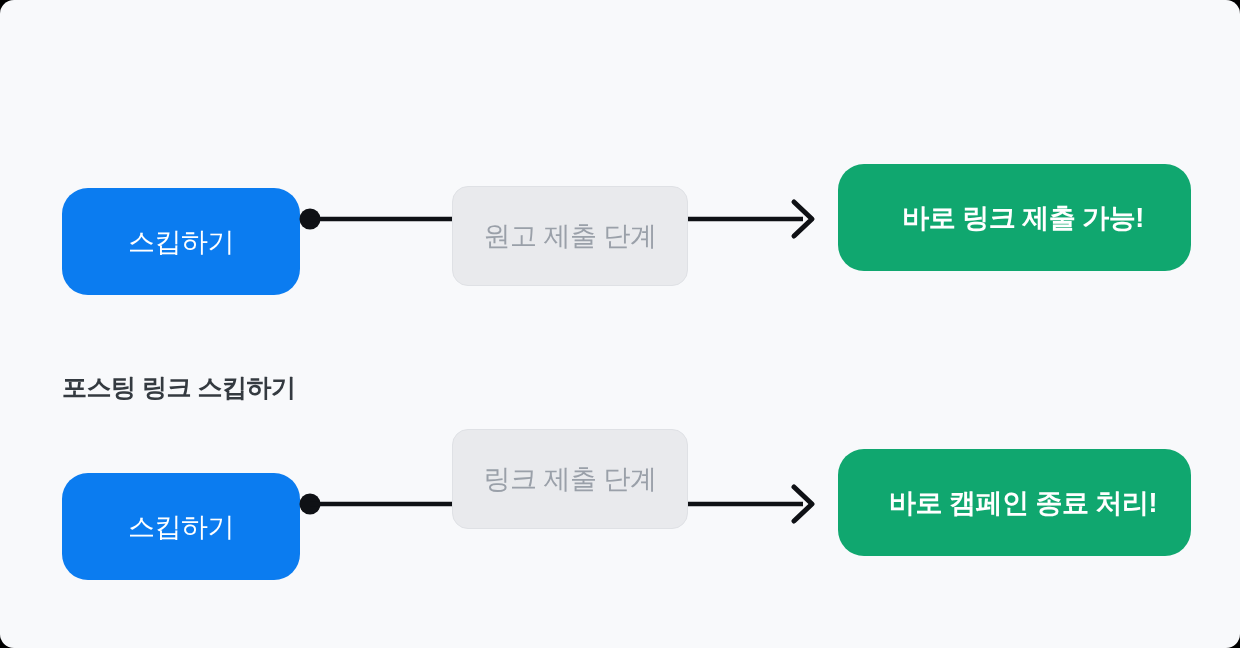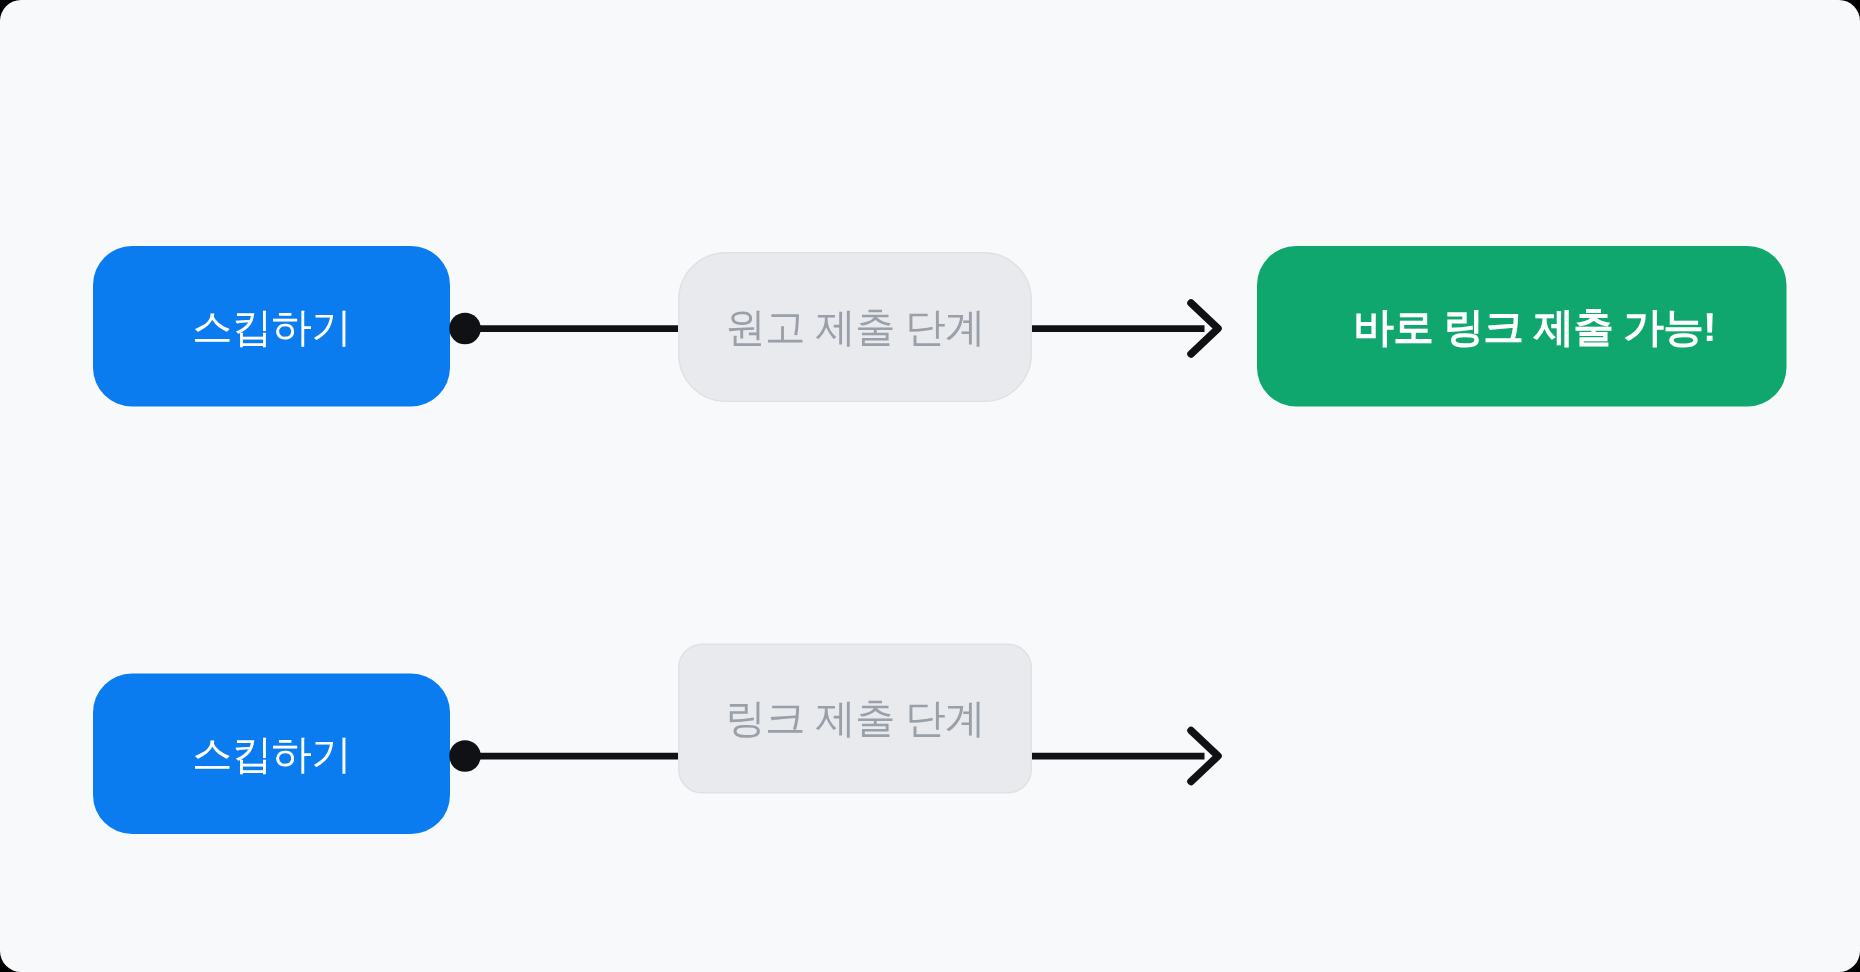--- a/index.html
+++ b/index.html
@@ -35,20 +35,21 @@
     background: var(--blue, #0b7cf0);
     border-radius: 26px;
     display: flex;
     align-items: center;
     justify-content: center;
     color: #ffffff;
     font-size: 27px;
     font-weight: 500;
     border: none;
     letter-spacing: -0.5px;
+    margin-top: 24px;
   }
   .skip-button.r1 { top: 164px; }
   .skip-button.r2 { top: 449px; }
 
   .skipped-step-box {
     position: absolute;
     left: 452px;
     width: 236px;
     height: 100px;
     background: var(--gray_box_bg, #e9eaed);
@@ -56,21 +57,21 @@
     border-radius: 16px;
     display: flex;
     align-items: center;
     justify-content: center;
     color: var(--gray_text, #9aa0a9);
     font-size: 27px;
     font-weight: 500;
     box-sizing: border-box;
     letter-spacing: -0.5px;
   }
-  .skipped-step-box.r1 { top: 168px; border-radius: 32px; }
+  .skipped-step-box.r1 { top: 186px; }
   .skipped-step-box.r2 { top: 429px; }
 
   .result-box {
     position: absolute;
     left: 838px;
     width: 336px;
     height: 107px;
     background: var(--green, #10a76f);
     border-radius: 26px;
     display: flex;
@@ -106,25 +107,27 @@
   <svg class="flow-arrow r1" viewBox="0 0 520 56" xmlns="http://www.w3.org/2000/svg">
     <circle cx="12" cy="28" r="10.5" fill="#0f1115"></circle>
     <line x1="12" y1="28" x2="505" y2="28" stroke="#0f1115" stroke-width="4.5"></line>
     <polyline points="496,11 514,28 496,45" fill="none" stroke="#0f1115" stroke-width="5" stroke-linecap="round" stroke-linejoin="round"></polyline>
   </svg>
 
   <div class="skipped-step-box r1">원고 제출 단계</div>
 
   <div class="result-box r1">바로 링크 제출 가능!</div>
 
+  <div class="row-heading r2">포스팅 링크 스킵하기</div>
 
   <button class="skip-button r2">스킵하기</button>
 
   <svg class="flow-arrow r2" viewBox="0 0 520 56" xmlns="http://www.w3.org/2000/svg">
     <circle cx="12" cy="28" r="10.5" fill="#0f1115"></circle>
     <line x1="12" y1="28" x2="505" y2="28" stroke="#0f1115" stroke-width="4.5"></line>
     <polyline points="496,11 514,28 496,45" fill="none" stroke="#0f1115" stroke-width="5" stroke-linecap="round" stroke-linejoin="round"></polyline>
   </svg>
 
   <div class="skipped-step-box r2">링크 제출 단계</div>
 
+  <div class="result-box r2">바로 캠페인 종료 처리!</div>
 
 </div>
 
 </body></html>

